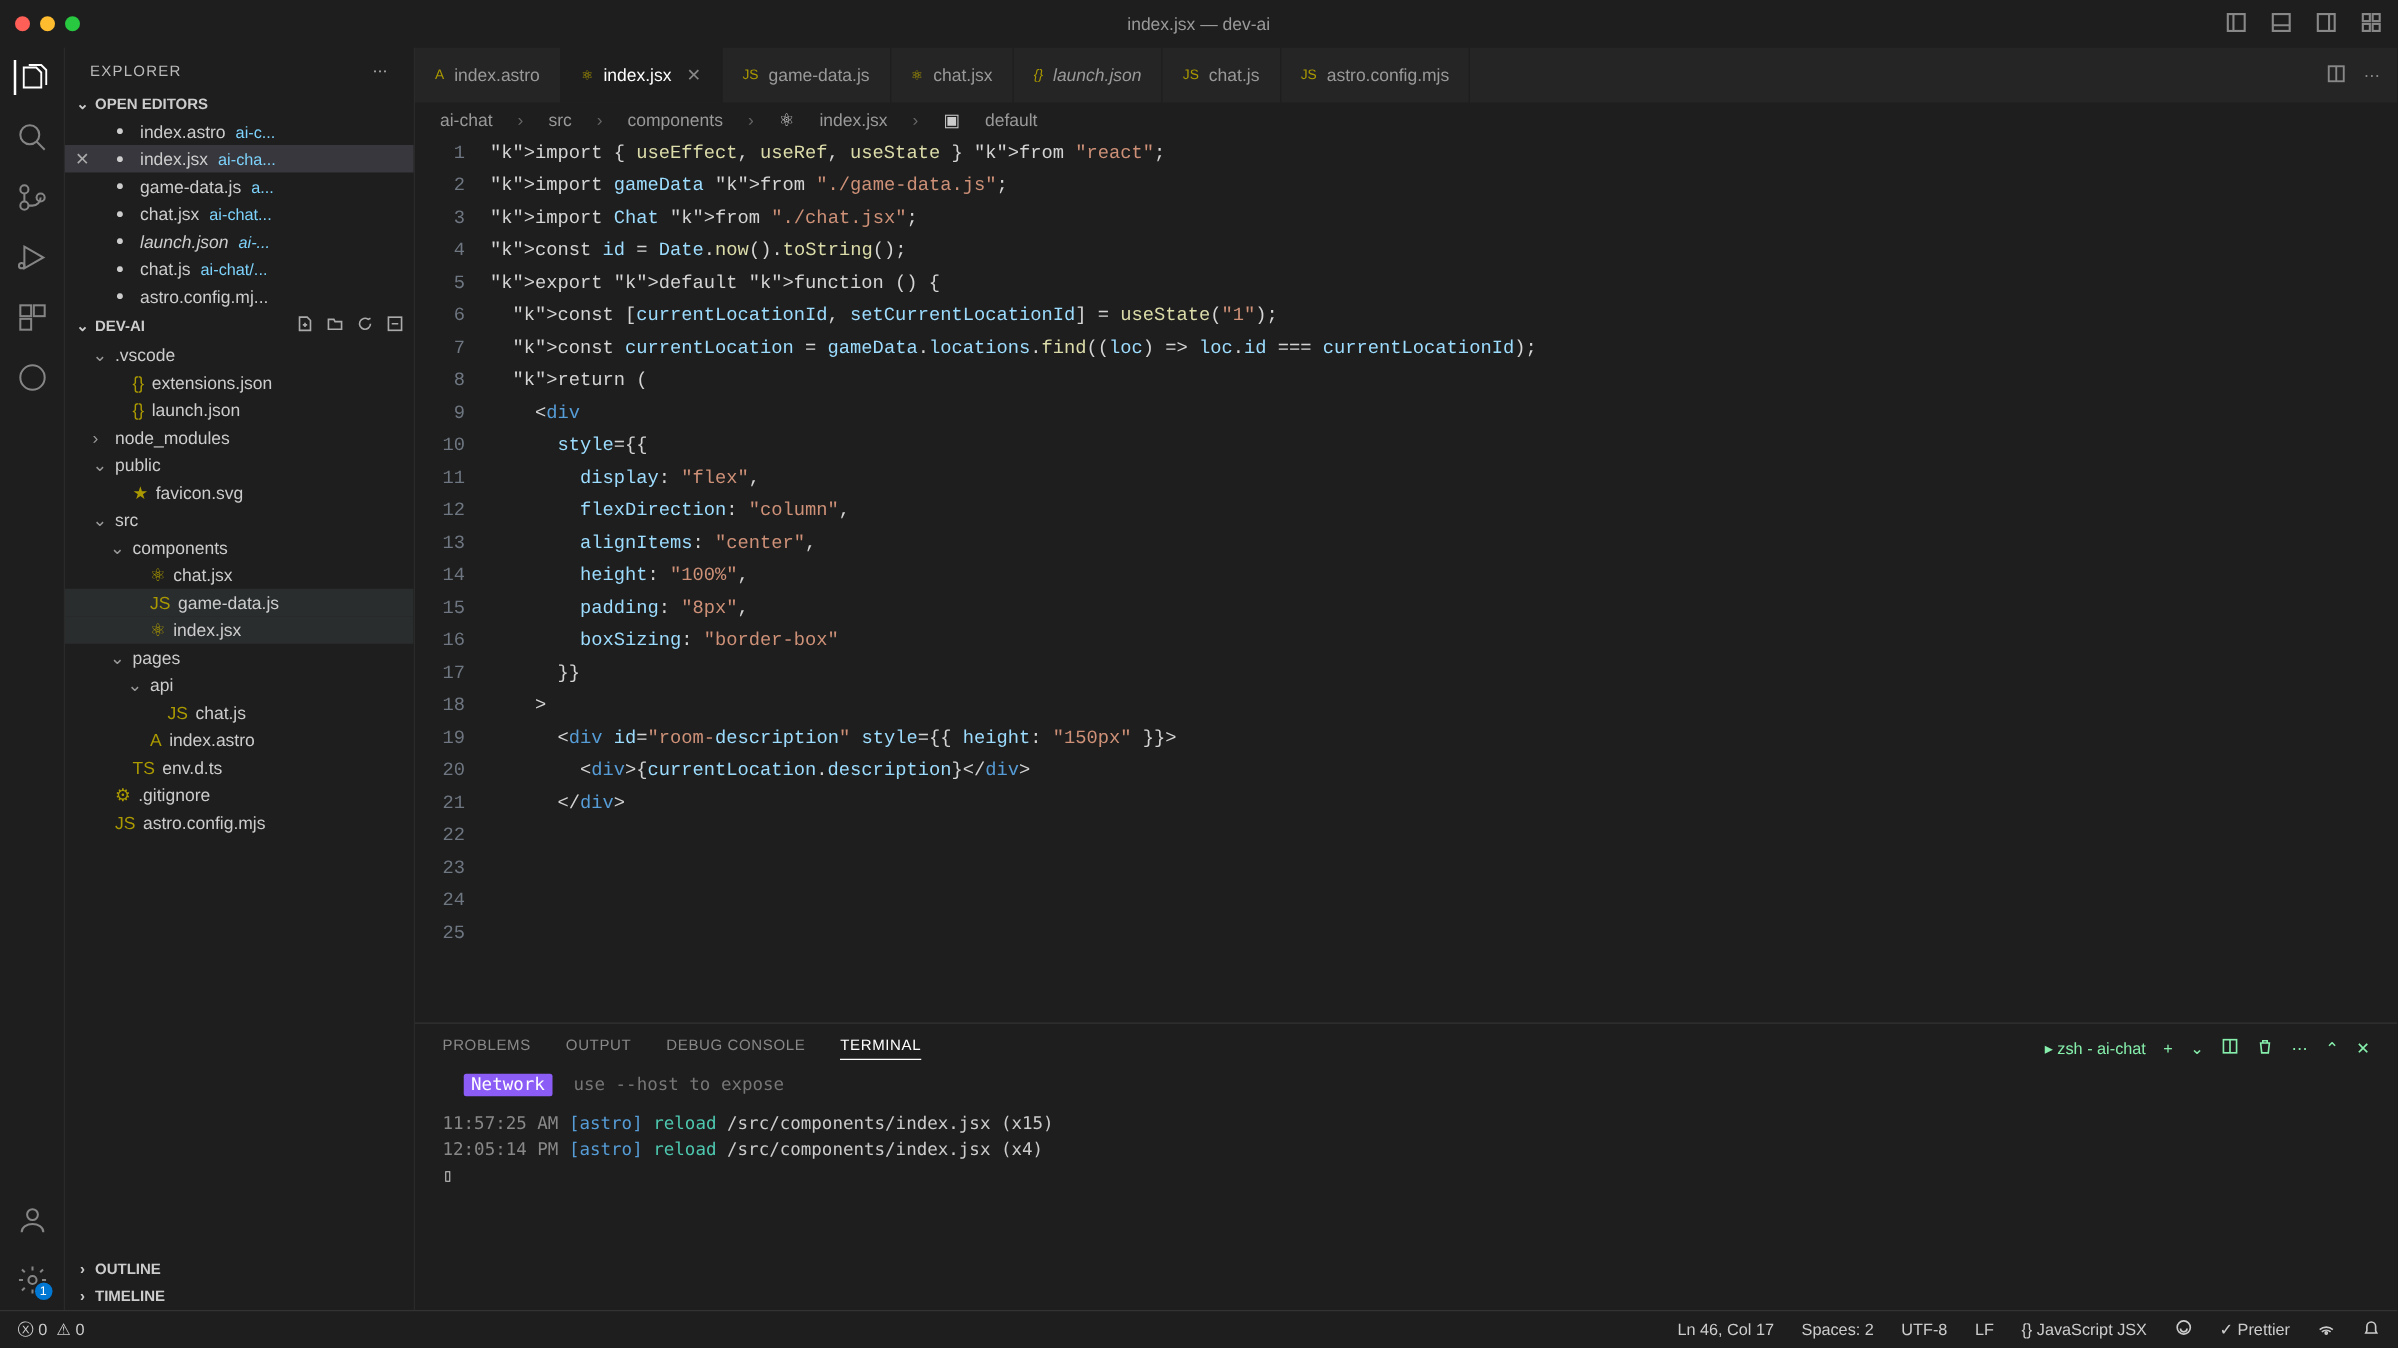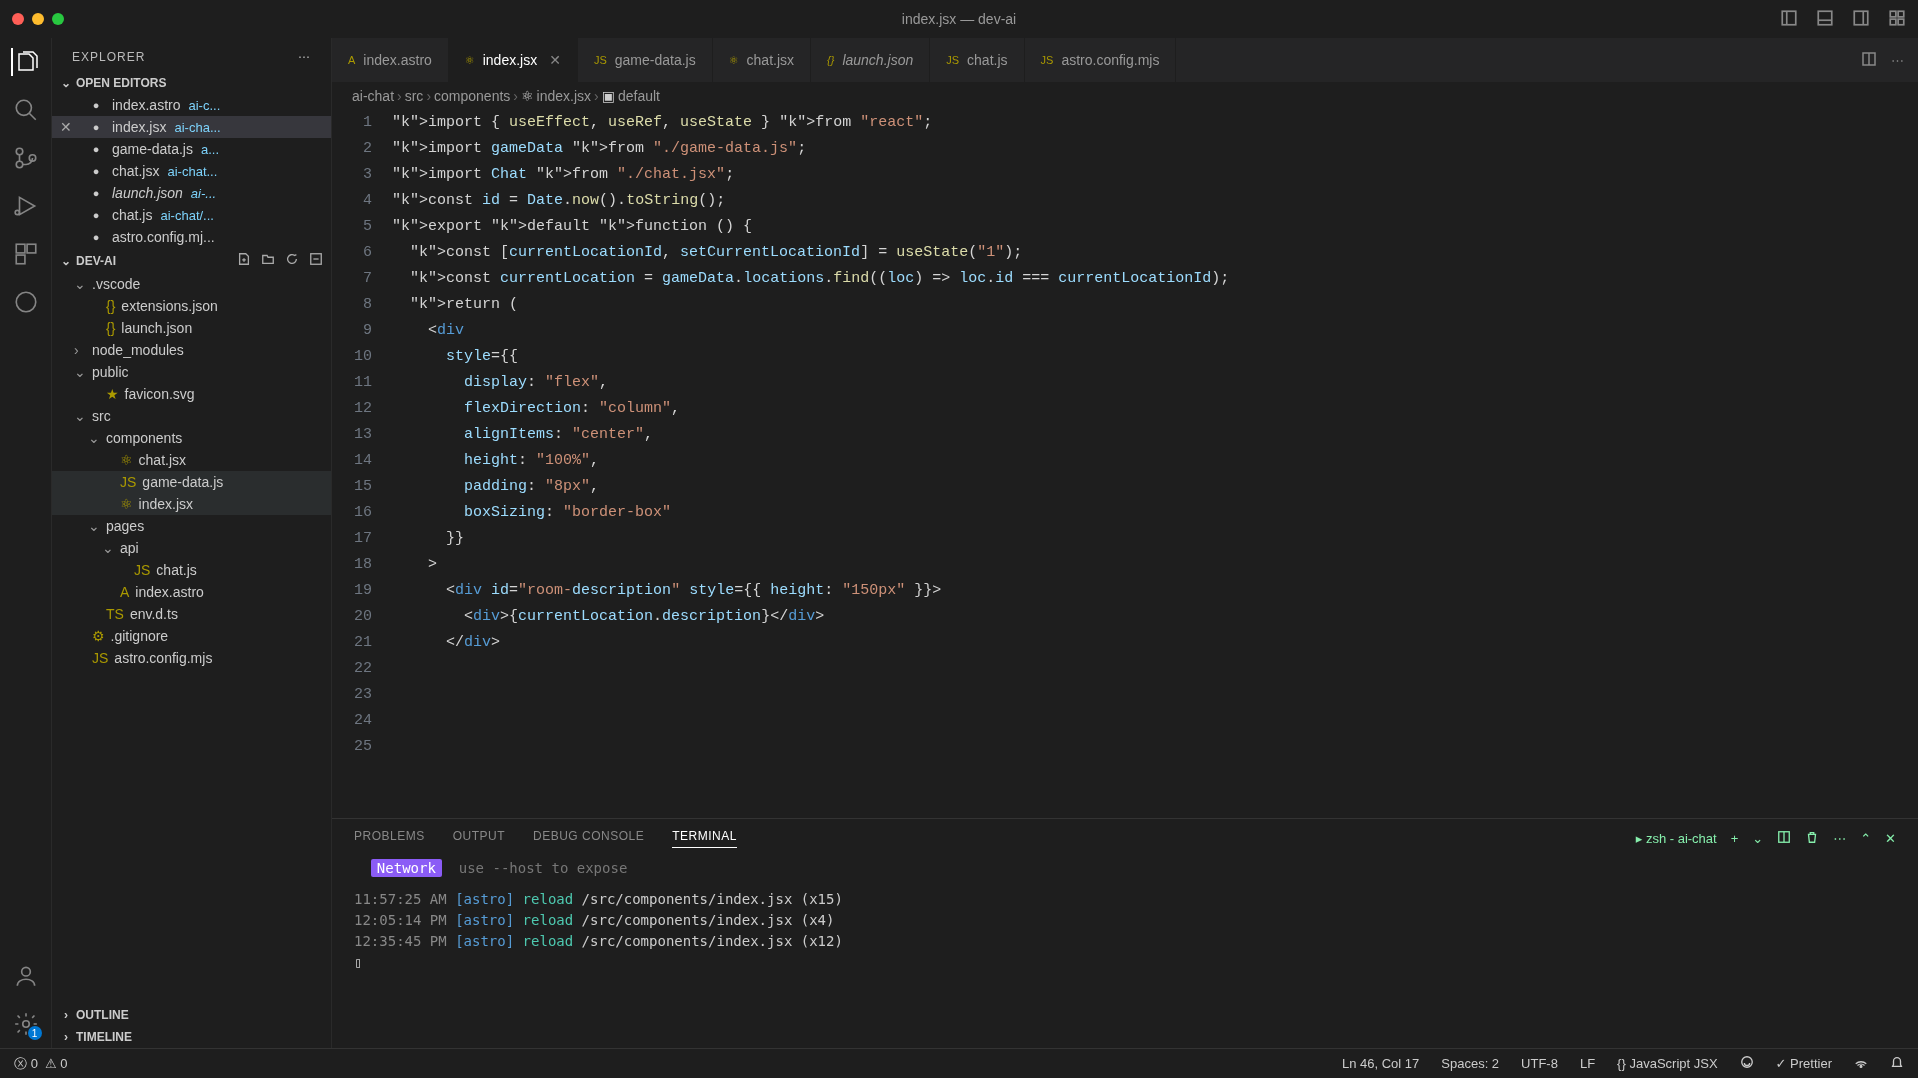--- a/index.html
+++ b/index.html
@@ -148,21 +148,21 @@
   font-size: 14px;
 }
 .tab.active { background: #1e1e1e; color: #fff; }
 .tab.italic { font-style: italic; }
 .tab .x { color: #888; margin-left: 4px; }
 .tabs-right { margin-left: auto; display: flex; align-items: center; gap: 14px; padding: 0 14px; color: #888; }
 
 .breadcrumb {
   display: flex;
   align-items: center;
-  gap: 3px;
+  gap: 20px;
   padding: 6px 20px;
   font-size: 14px;
   color: #999;
 }
 .breadcrumb .sep { color: #666; }
 
 .editor {
   flex: 1;
   display: flex;
   font-family: Menlo, Monaco, "Courier New", monospace;
@@ -598,21 +598,20 @@
           <span>⌃</span>
           <span>✕</span>
         </div>
       </div>
       <div class="terminal">
         <div>&nbsp;&nbsp;<span class="net">Network</span>&nbsp;&nbsp;<span class="hint2">use --host to expose</span></div>
         <div style="height:10px"></div>
         <div id="term-lines">
             <div><span class="ts">11:57:25 AM</span> <span class="tag">[astro]</span> <span class="act">reload</span> /src/components/index.jsx (x15)</div>
             <div><span class="ts">12:05:14 PM</span> <span class="tag">[astro]</span> <span class="act">reload</span> /src/components/index.jsx (x4)</div>
-            <div><span class="ts">12:35:45 PM</span> <span class="tag">[astro]</span> <span class="act">reload</span> /src/components/index.jsx (x12)</div>
           </div>
         <div>▯</div>
       </div>
     </div>
   </div>
 </div>
 
 <div class="statusbar">
   <span>ⓧ <span>0</span> &nbsp;⚠ <span>0</span></span>
   <div class="right">

